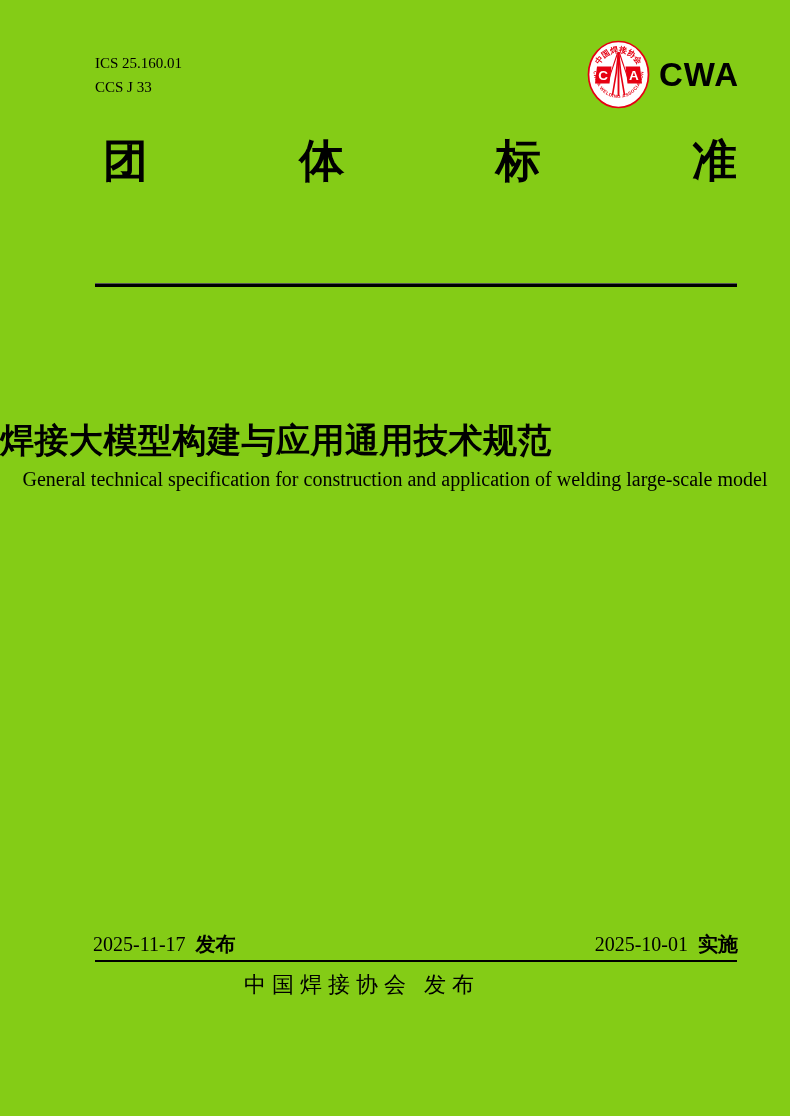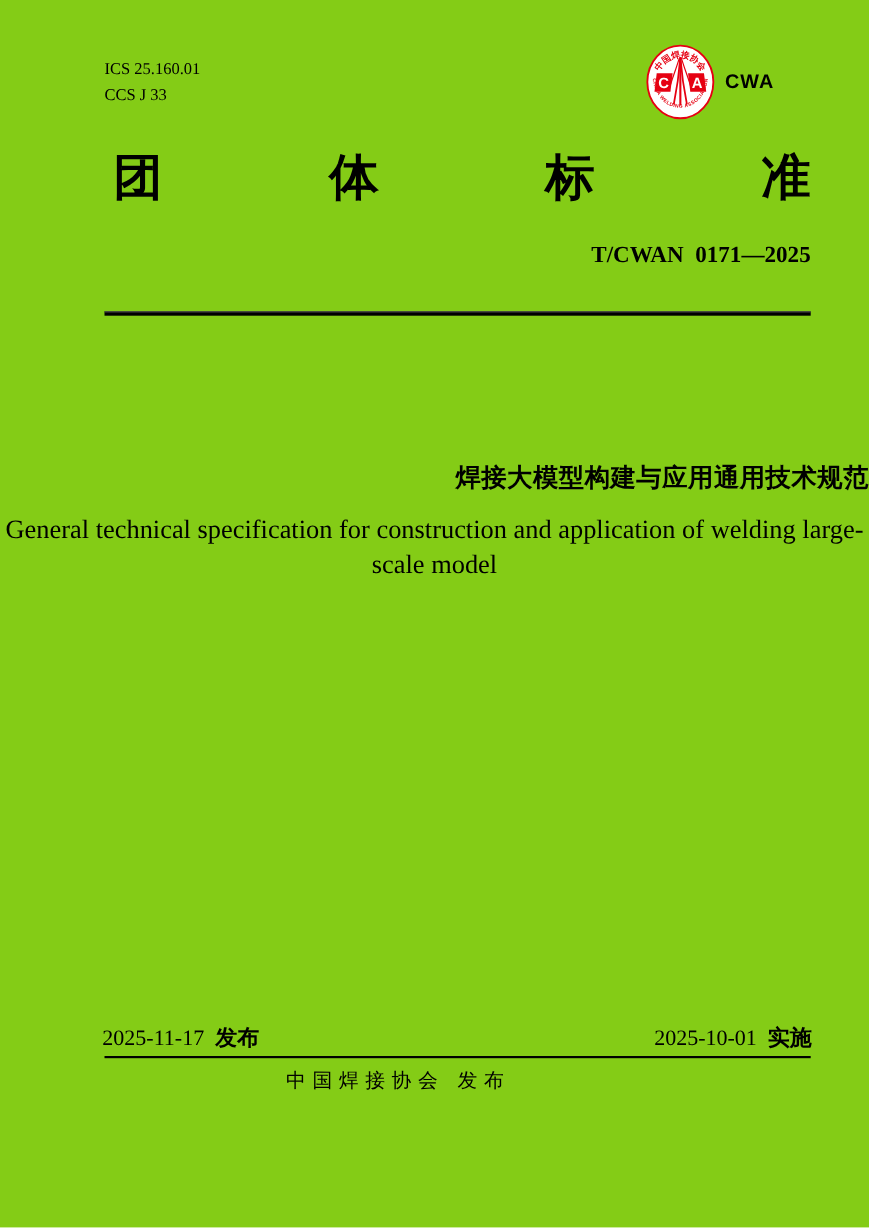--- a/index.html
+++ b/index.html
@@ -27,21 +27,21 @@
     position: absolute;
     left: 587px;
     top: 40px;
     display: flex;
     align-items: center;
   }
   .logo-svg { display: block; }
   .brand-text {
     font-family: "Liberation Sans", "DejaVu Sans", sans-serif;
     font-weight: bold;
-    font-size: 18px;
+    font-size: 33px;
     letter-spacing: 1px;
     margin-left: 9px;
   }
   
   .std-type {
     position: absolute;
     left: 103px;
     width: 634px;
     top: 139px;
     display: flex;
@@ -70,35 +70,35 @@
     height: 3px;
     background: #000000;
     border-top: 1px solid #555;
   }
   
   .doc-title {
     position: absolute;
     left: 0;
     width: 790px;
     top: 422px;
-    text-align: right;
-    font-size: 23px;
+    text-align: left;
+    font-size: 34px;
     line-height: 1.1;
     font-weight: bold;
     font-family: "Liberation Sans", "DejaVu Sans", sans-serif;
     letter-spacing: 0.5px;
   }
   
   .doc-subtitle {
     position: absolute;
     left: 0;
     width: 790px;
     top: 466px;
     text-align: center;
-    font-size: 24px;
+    font-size: 20px;
     line-height: 1.35;
   }
   
   .dates-row {
     position: absolute;
     left: 93px;
     width: 645px;
     top: 931px;
     display: flex;
     justify-content: space-between;
@@ -120,21 +120,21 @@
     height: 2px;
     background: #000000;
   }
   
   .publisher-line {
     position: absolute;
     left: 0;
     width: 724px;
     top: 971px;
     text-align: center;
-    font-size: 18px;
+    font-size: 22px;
     letter-spacing: 6px;
     line-height: 1.3;
   }
   .publisher-action { margin-left: 12px; }
 </style>
 </head>
 <body>
 
 <div class="page">
 
@@ -173,21 +173,20 @@
     <span class="brand-text">CWA</span>
   </div>
 
   <div class="std-type">
     <span>团</span>
     <span>体</span>
     <span>标</span>
     <span>准</span>
   </div>
 
-  <div class="std-number">T/CWAN  0171—2025</div>
 
   <div class="rule-top"></div>
 
   <div class="doc-title">焊接大模型构建与应用通用技术规范</div>
   <div class="doc-subtitle">General technical specification for construction and application of welding large-scale model</div>
 
   <div class="dates-row">
     <div>
       <span class="date-num">2025-11-17</span>
       <span class="date-label">发布</span>

